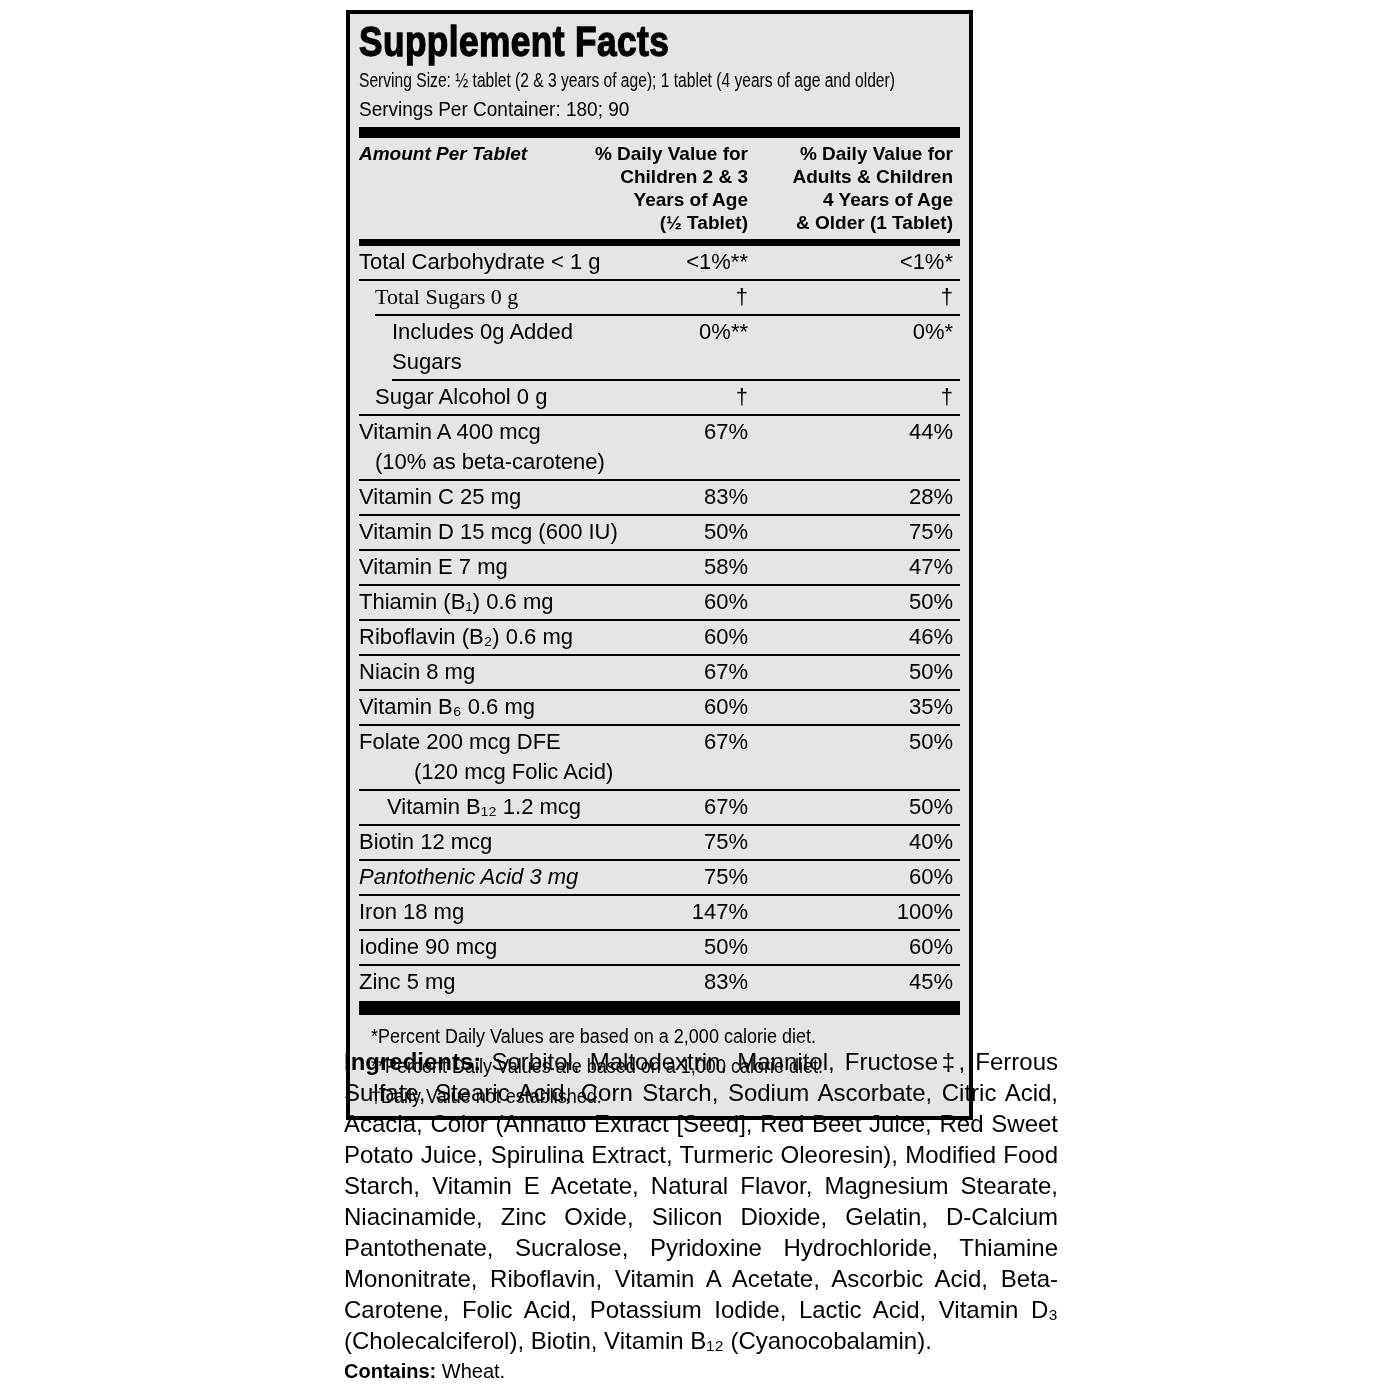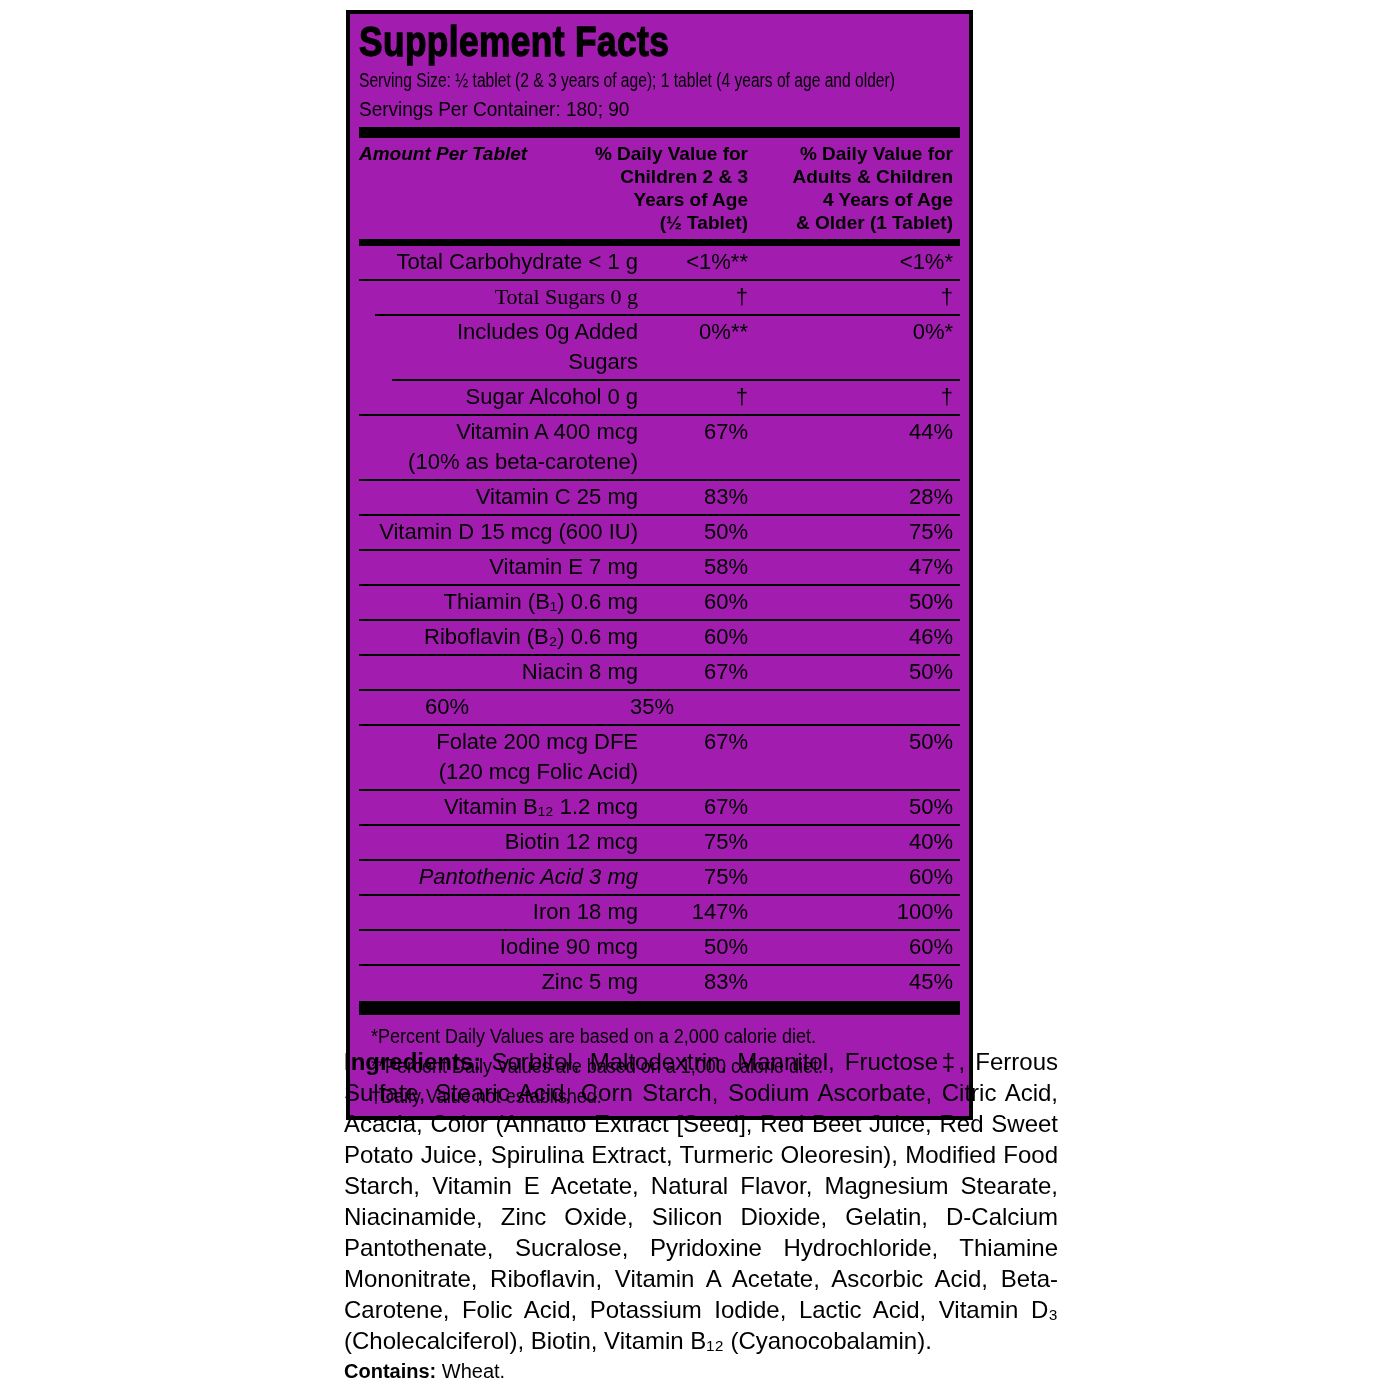--- a/index.html
+++ b/index.html
@@ -9,21 +9,21 @@
     font-family: "Liberation Sans", "DejaVu Sans", sans-serif;
     color: #000;
     -webkit-font-smoothing: antialiased;
   }
   .page { position: relative; width: 1400px; height: 1400px; overflow: hidden; }
 
   .panel {
     position: absolute; left: 346px; top: 10px;
     width: 627px; box-sizing: border-box;
     border: 4px solid #000;
-    background: #a21caf;
+    background: #e5e5e5;
     padding: 2px 9px 5px 9px;
   }
 
   .title {
     font-size: 43px; font-weight: bold; line-height: 50px;
     letter-spacing: 0.5px;
     -webkit-text-stroke: 1.3px #000;
     transform: scaleX(0.82); transform-origin: 0 50%;
     white-space: nowrap;
   }
@@ -40,21 +40,21 @@
   .bar-thin   { height: 7px;  background: #000; }
   .bar-bottom { height: 14px; background: #000; margin: 2px 0 4px 0; }
 
   .thead { display: flex; font-weight: bold; font-size: 19px; line-height: 23px; padding: 4px 0 5px 0; }
   .th-amount { flex: 1; white-space: nowrap; font-style: italic; }
   .th-col2 { width: 160px; text-align: right; white-space: nowrap; }
   .th-col3 { width: 212px; text-align: right; white-space: nowrap; padding-right: 7px; box-sizing: border-box; }
 
   .row { display: flex; font-size: 22px; line-height: 30px; padding: 1px 0 2px 0; }
   .sep { height: 2px; background: #000; }
-  .r-name { flex: 1; text-align: right; }
+  .r-name { flex: 1; }
   .r-dv1 { width: 110px; text-align: right; white-space: nowrap; }
   .r-dv2 { width: 212px; text-align: right; white-space: nowrap; padding-right: 7px; box-sizing: border-box; }
 
   .footnotes { padding-top: 2px; margin-left: 12px; }
   .fn { font-size: 20px; line-height: 30px; white-space: nowrap; transform: scaleX(0.9); transform-origin: 0 50%; }
 
   .ingredients-block { position: absolute; left: 344px; top: 1046px; width: 714px; }
   .ing-p { margin: 0; font-size: 24px; line-height: 31px; text-align: justify; }
   .contains-p { margin: 0; font-size: 20px; line-height: 31px; }
   .note-p { margin: 8px; font-size: 18px; line-height: 33px; font-weight: bold; }
@@ -176,20 +176,23 @@
         <div class="sep" style="margin-left: 0px;"></div>
         <div class="row">
           <div class="r-name">
             <div style="padding-left: 0px;">Niacin 8 mg</div>
           </div>
           <div class="r-dv1">67%</div>
           <div class="r-dv2">50%</div>
         </div>
         <div class="sep" style="margin-left: 0px;"></div>
         <div class="row">
+          <div class="r-name">
+            <div style="padding-left: 0px;">Vitamin B₆ 0.6 mg</div>
+          </div>
           <div class="r-dv1">60%</div>
           <div class="r-dv2">35%</div>
         </div>
         <div class="sep" style="margin-left: 0px;"></div>
         <div class="row">
           <div class="r-name">
             <div style="padding-left: 0px;">Folate 200 mcg DFE</div>
             <div style="padding-left: 55px;">(120 mcg Folic Acid)</div>
           </div>
           <div class="r-dv1">67%</div>

